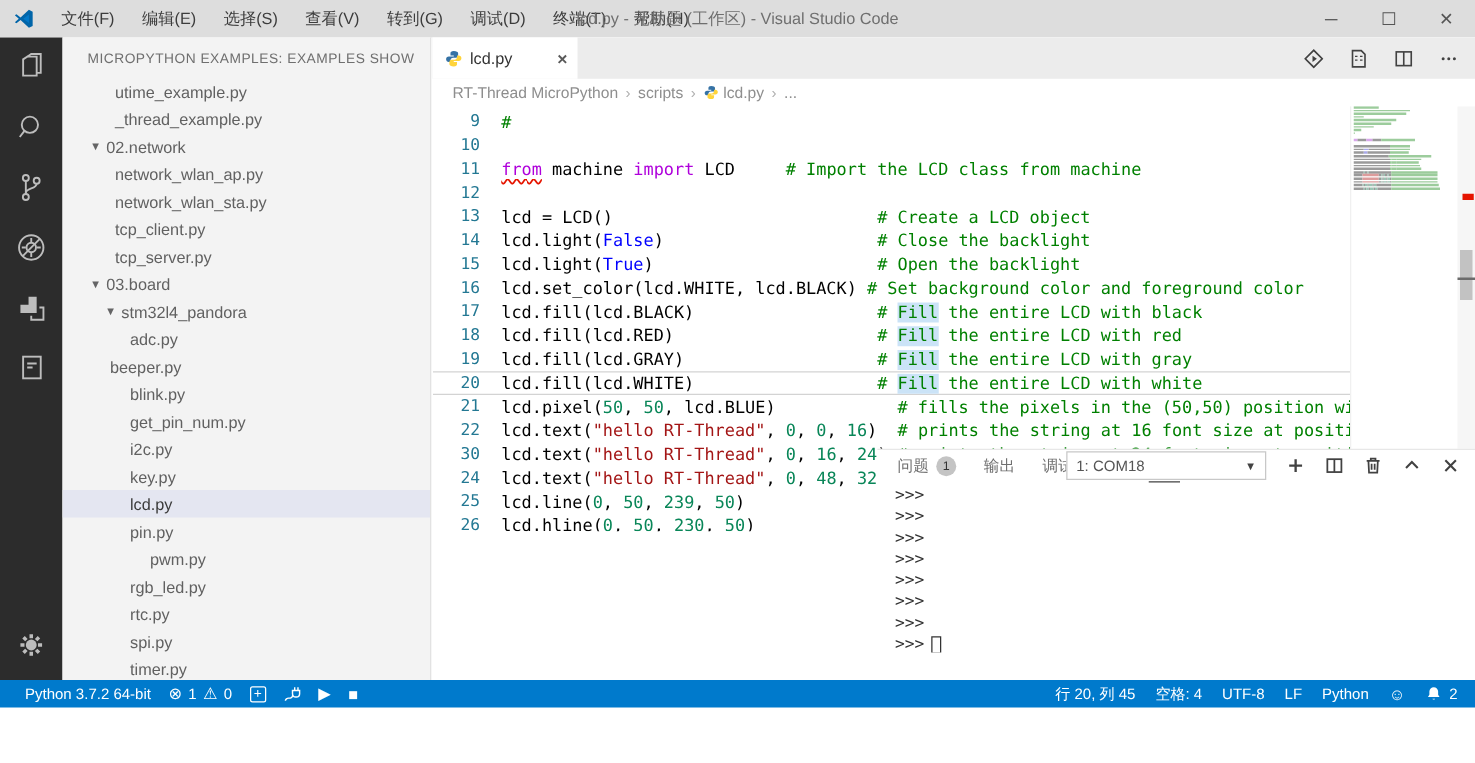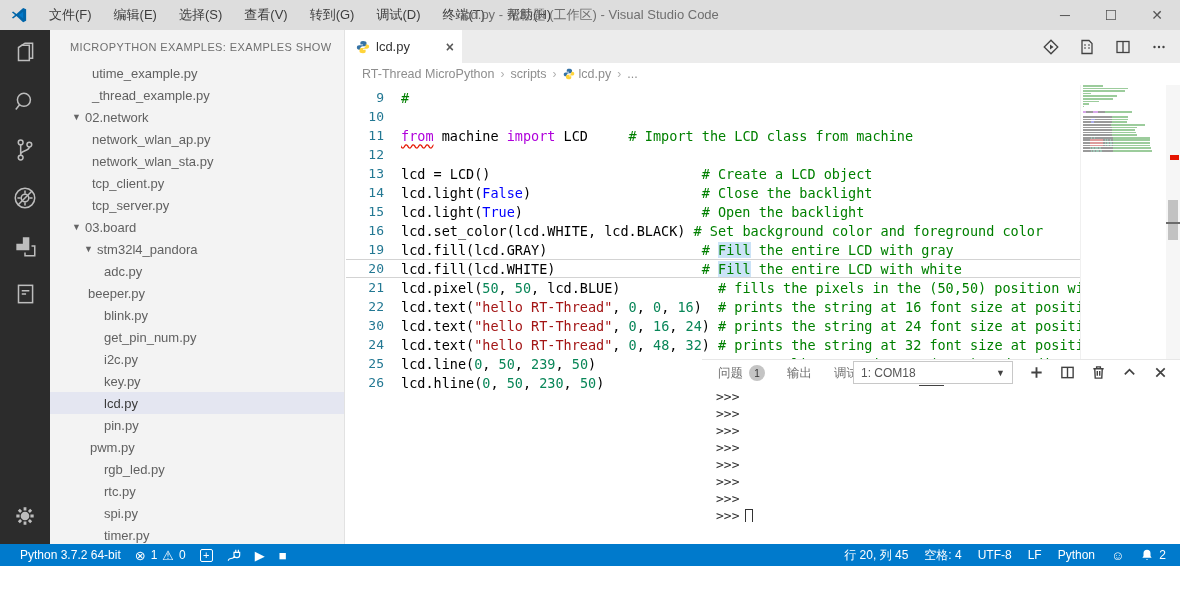--- a/index.html
+++ b/index.html
@@ -222,21 +222,21 @@
         </div>
         <div class="tree-row" style="padding-left: 54px;">
           <span>key.py</span>
         </div>
         <div class="tree-row selected" style="padding-left: 54px;">
           <span>lcd.py</span>
         </div>
         <div class="tree-row" style="padding-left: 54px;">
           <span>pin.py</span>
         </div>
-        <div class="tree-row" style="padding-left: 40px;">
+        <div class="tree-row" style="padding-left: 70px;">
           <span>pwm.py</span>
         </div>
         <div class="tree-row" style="padding-left: 54px;">
           <span>rgb_led.py</span>
         </div>
         <div class="tree-row" style="padding-left: 54px;">
           <span>rtc.py</span>
         </div>
         <div class="tree-row" style="padding-left: 54px;">
           <span>spi.py</span>
@@ -343,20 +343,28 @@
           </div>
           <div class="code-row">
             <span class="ln">15</span>
             <span class="code-text"><span class="seg-p">lcd.light(</span><span class="seg-b">True</span><span class="seg-p">)                      </span><span class="seg-c"># Open the backlight</span></span>
           </div>
           <div class="code-row">
             <span class="ln">16</span>
             <span class="code-text"><span class="seg-p">lcd.set_color(lcd.WHITE, lcd.BLACK) </span><span class="seg-c"># Set background color and foreground color</span></span>
           </div>
           <div class="code-row">
+            <span class="ln">17</span>
+            <span class="code-text"><span class="seg-p">lcd.fill(lcd.BLACK)                  </span><span class="seg-c"># </span><span class="seg-ch">Fill</span><span class="seg-c"> the entire LCD with black</span></span>
+          </div>
+          <div class="code-row">
+            <span class="ln">18</span>
+            <span class="code-text"><span class="seg-p">lcd.fill(lcd.RED)                    </span><span class="seg-c"># </span><span class="seg-ch">Fill</span><span class="seg-c"> the entire LCD with red</span></span>
+          </div>
+          <div class="code-row">
             <span class="ln">19</span>
             <span class="code-text"><span class="seg-p">lcd.fill(lcd.GRAY)                   </span><span class="seg-c"># </span><span class="seg-ch">Fill</span><span class="seg-c"> the entire LCD with gray</span></span>
           </div>
           <div class="code-row current">
             <span class="ln">20</span>
             <span class="code-text"><span class="seg-p">lcd.fill(lcd.WHITE)                  </span><span class="seg-c"># </span><span class="seg-ch">Fill</span><span class="seg-c"> the entire LCD with white</span></span>
           </div>
           <div class="code-row">
             <span class="ln">21</span>
             <span class="code-text"><span class="seg-p">lcd.pixel(</span><span class="seg-n">50</span><span class="seg-p">, </span><span class="seg-n">50</span><span class="seg-p">, lcd.BLUE)            </span><span class="seg-c"># fills the pixels in the (50,50) position with</span></span>

